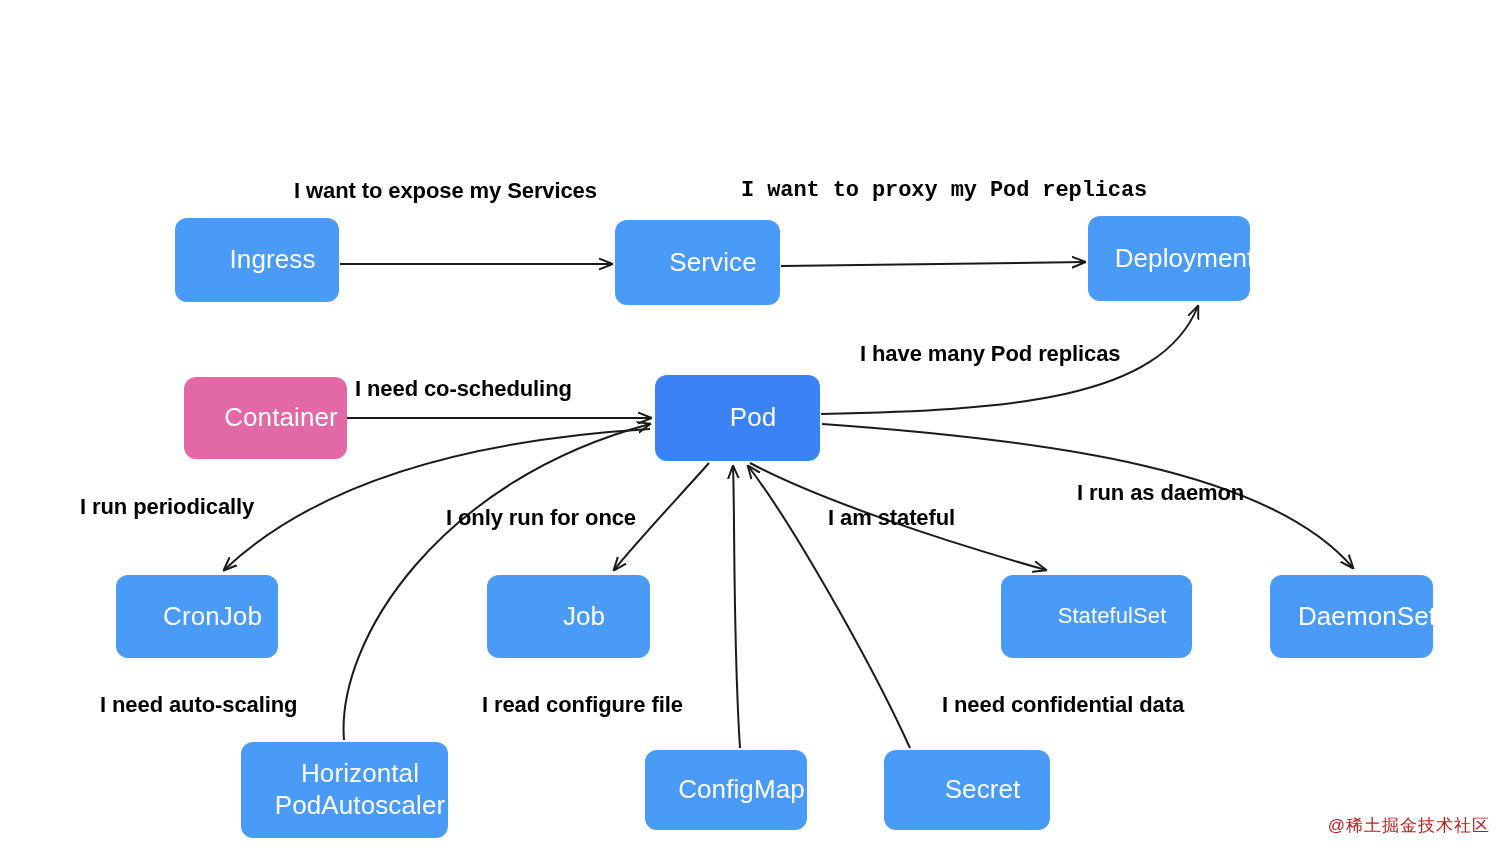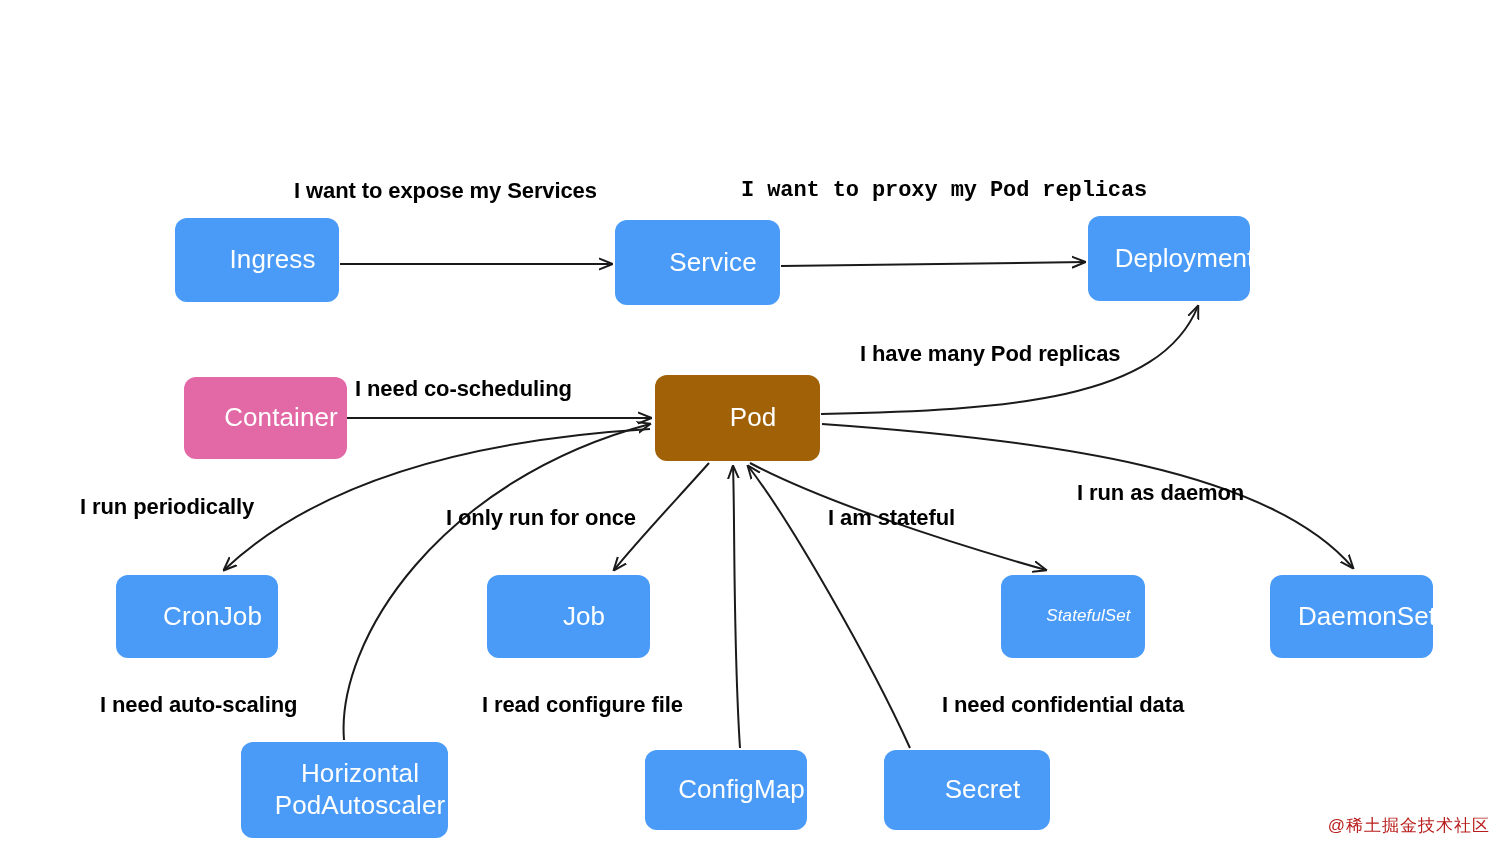--- a/index.html
+++ b/index.html
@@ -39,21 +39,21 @@
     text-align: center;
     color: #ffffff;
     font-weight: 400;
     line-height: 1.22;
     letter-spacing: 0.1px;
     user-select: none;
     padding-left: 31px;
   }
   .node.blue  { background: #4a9bf7; }
   .node.pink  { background: #e369a6; }
-  .node.red   { background: #a16207; }
+  .node.red   { background: #3b82f6; }
 
   .edge-label {
     position: absolute;
     color: #000000;
     font-weight: 700;
     font-size: 22px;
     white-space: nowrap;
     letter-spacing: -0.1px;
     user-select: none;
   }
@@ -120,21 +120,21 @@
       </div>
       <div class="node red" style="left: 655px; top: 375px; width: 165px; height: 86px; font-size: 26px;">
         <span>Pod</span>
       </div>
       <div class="node blue" style="left: 116px; top: 575px; width: 162px; height: 83px; font-size: 26px;">
         <span>CronJob</span>
       </div>
       <div class="node blue" style="left: 487px; top: 575px; width: 163px; height: 83px; font-size: 26px;">
         <span>Job</span>
       </div>
-      <div class="node blue" style="left: 1001px; top: 575px; width: 144px; height: 83px; font-size: 17px; font-style: italic;">
+      <div class="node blue" style="left: 1001px; top: 575px; width: 191px; height: 83px; font-size: 22px;">
         <span>StatefulSet</span>
       </div>
       <div class="node blue" style="left: 1270px; top: 575px; width: 163px; height: 83px; font-size: 26px;">
         <span>DaemonSet</span>
       </div>
       <div class="node blue" style="left: 241px; top: 742px; width: 207px; height: 96px; font-size: 26px;">
         <span>Horizontal<br>PodAutoscaler</span>
       </div>
       <div class="node blue" style="left: 645px; top: 750px; width: 162px; height: 80px; font-size: 26px;">
         <span>ConfigMap</span>

